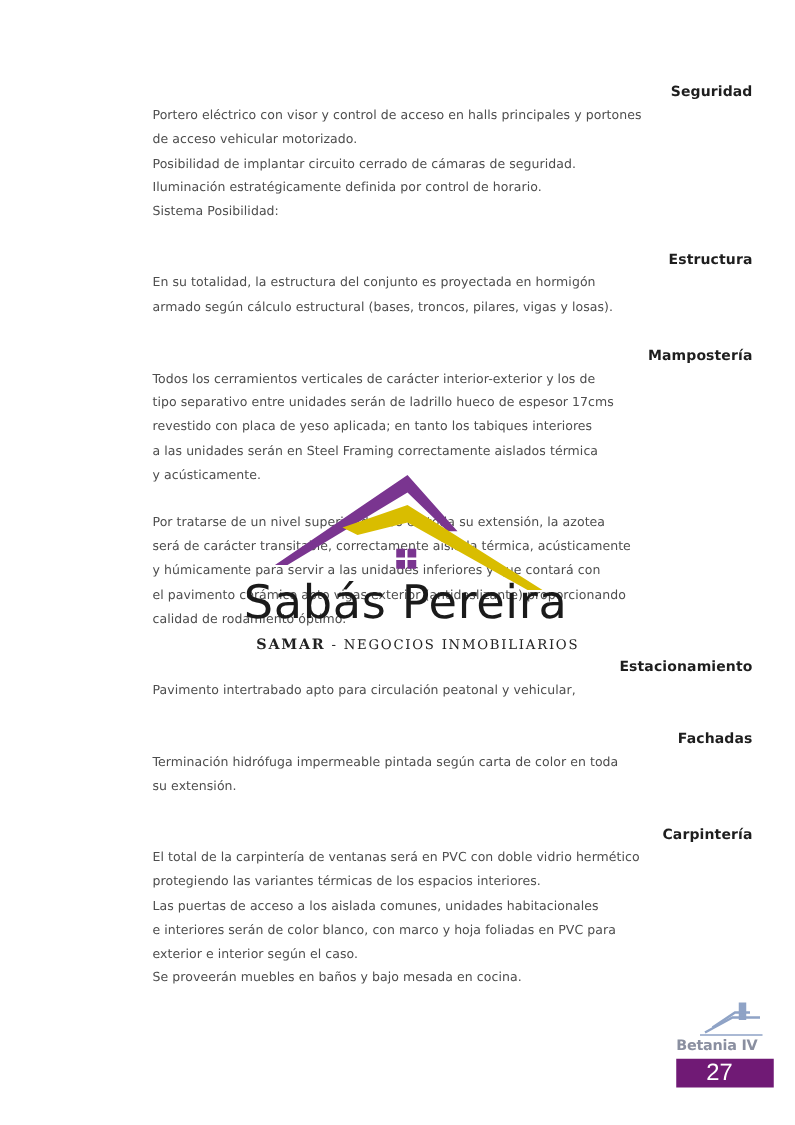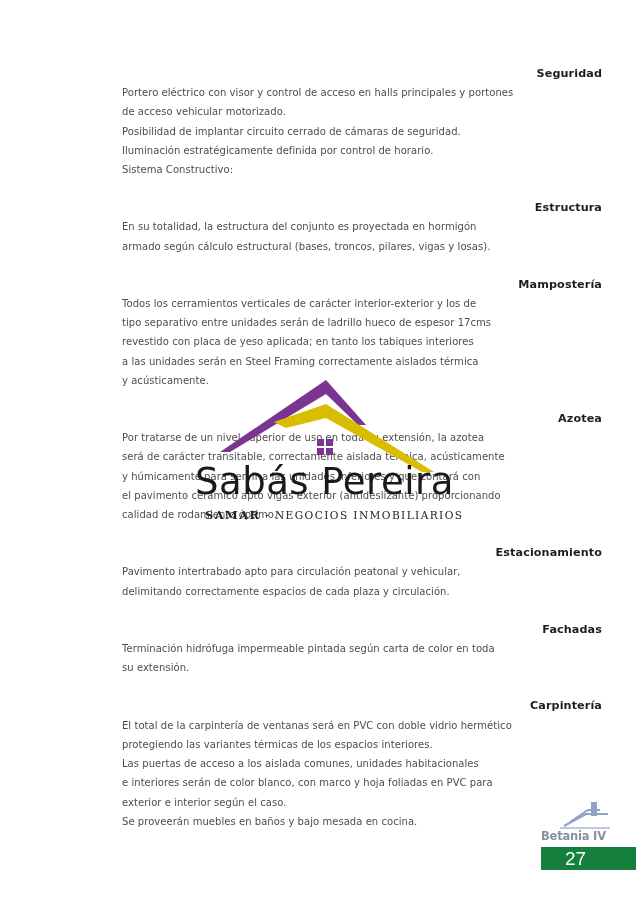--- a/index.html
+++ b/index.html
@@ -12,60 +12,58 @@
   .section p { margin: 0; font-size: 10px; line-height: 19.2px; color: #4d4d4d;
                white-space: nowrap; letter-spacing: 0.05px; }
   .watermark { position: absolute; left: 190px; top: 380px; width: 270px; height: 145px; pointer-events: none; }
   .wm-name { position: absolute; left: 5px; top: 80px; font-family: "DejaVu Sans", sans-serif;
              font-size: 37px; font-weight: normal; color: #1a1a1a; letter-spacing: 0.5px; white-space: nowrap; }
   .wm-sub { position: absolute; left: 3px; top: 128px; font-family: "DejaVu Serif", serif;
             font-size: 10.6px; color: #222; letter-spacing: 1.4px; white-space: nowrap; margin-left: 12px; }
   .wm-sub b { font-weight: bold; font-size: 11.5px; }
   .brand-name { position: absolute; left: 541px; top: 829px; font-size: 11.5px; font-weight: bold;
                 color: #8a8fa0; white-space: nowrap; letter-spacing: -0.2px; text-align: center; }
-  .page-box { position: absolute; left: 541px; top: 847px; width: 95px; height: 23px; background: #15803d; }
+  .page-box { position: absolute; left: 541px; top: 847px; width: 78px; height: 23px; background: #701a75; }
   .page-num { position: absolute; left: 24px; top: 1px; font-size: 19px; color: #ffffff; font-family: "Liberation Sans", sans-serif; }
 </style>
 </head>
 <body>
 
 <div class="content">
   <div class="section">
     <h3>Seguridad</h3>
     <p>Portero eléctrico con visor y control de acceso en halls principales y portones</p>
     <p>de acceso vehicular motorizado.</p>
     <p>Posibilidad de implantar circuito cerrado de cámaras de seguridad.</p>
     <p>Iluminación estratégicamente definida por control de horario.</p>
-    <p>Sistema Constructivo:</p>
+    <p>Sistema Posibilidad:</p>
   </div>
   <div class="section">
     <h3>Estructura</h3>
     <p>En su totalidad, la estructura del conjunto es proyectada en hormigón</p>
     <p>armado según cálculo estructural (bases, troncos, pilares, vigas y losas).</p>
   </div>
   <div class="section">
     <h3>Mampostería</h3>
     <p>Todos los cerramientos verticales de carácter interior-exterior y los de</p>
     <p>tipo separativo entre unidades serán de ladrillo hueco de espesor 17cms</p>
     <p>revestido con placa de yeso aplicada; en tanto los tabiques interiores</p>
     <p>a las unidades serán en Steel Framing correctamente aislados térmica</p>
     <p>y acústicamente.</p>
   </div>
   <div class="section">
-    <h3>Azotea</h3>
     <p>Por tratarse de un nivel superior de uso en toda su extensión, la azotea</p>
     <p>será de carácter transitable, correctamente aislada térmica, acústicamente</p>
     <p>y húmicamente para servir a las unidades inferiores y que contará con</p>
     <p>el pavimento cerámico apto vigas exterior (antideslizante) proporcionando</p>
     <p>calidad de rodamiento óptimo.</p>
   </div>
   <div class="section">
     <h3>Estacionamiento</h3>
     <p>Pavimento intertrabado apto para circulación peatonal y vehicular,</p>
-    <p>delimitando correctamente espacios de cada plaza y circulación.</p>
   </div>
   <div class="section">
     <h3>Fachadas</h3>
     <p>Terminación hidrófuga impermeable pintada según carta de color en toda</p>
     <p>su extensión.</p>
   </div>
   <div class="section">
     <h3>Carpintería</h3>
     <p>El total de la carpintería de ventanas será en PVC con doble vidrio hermético</p>
     <p>protegiendo las variantes térmicas de los espacios interiores.</p>

